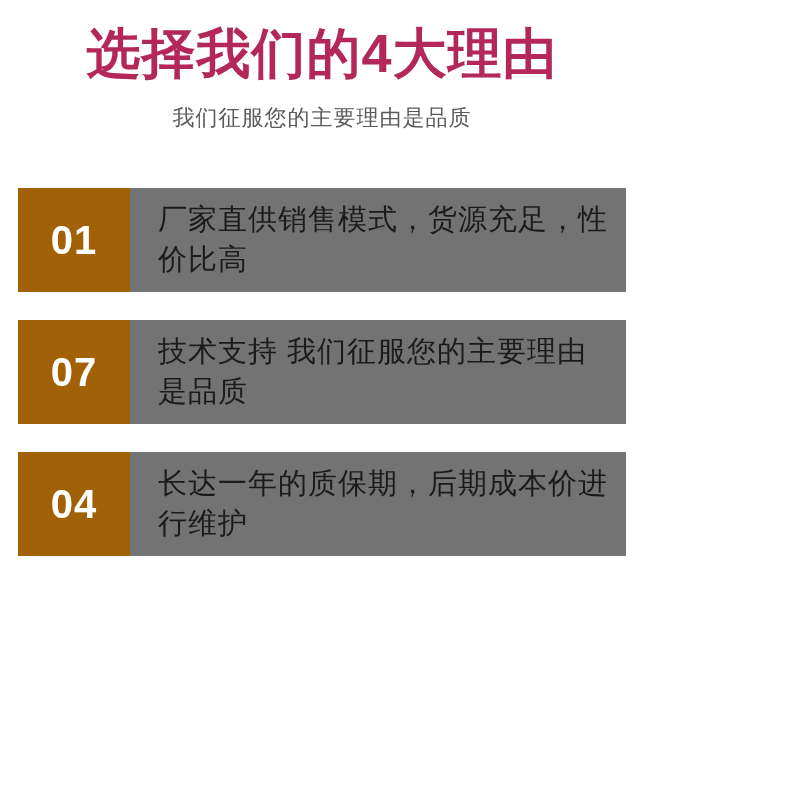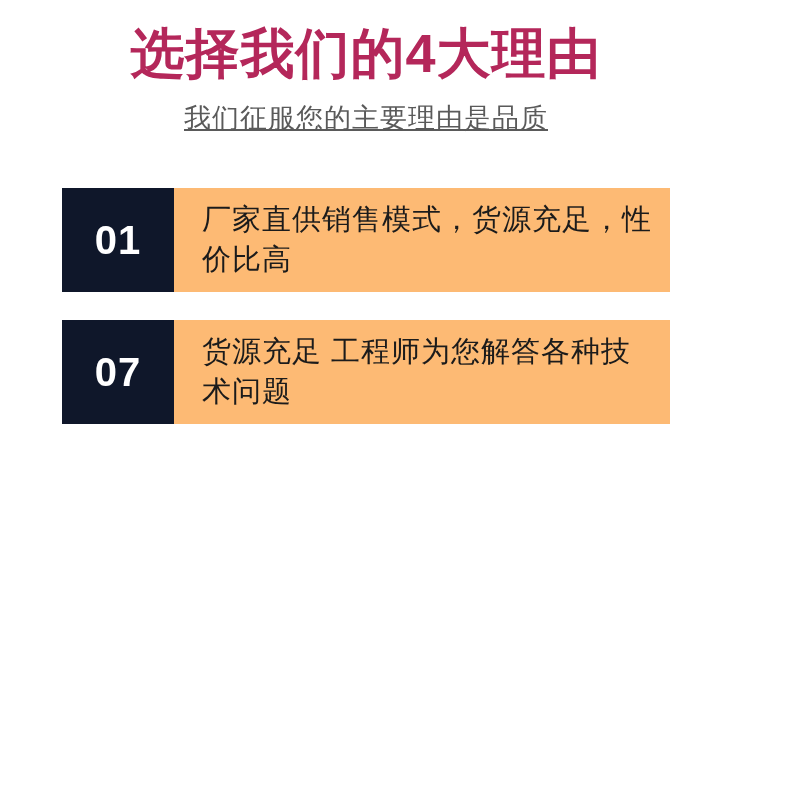--- a/index.html
+++ b/index.html
@@ -12,75 +12,73 @@
     height: 786px;
     font-family: "Liberation Sans", "DejaVu Sans", sans-serif;
     overflow: hidden;
   }
   .page {
     position: relative;
     width: 644px;
     height: 786px;
     background: #ffffff;
     box-sizing: border-box;
-    margin-left: 44px;
   }
 
   
   .header {
     text-align: center;
     padding-top: 22px;
   }
   .title {
     font-size: 54px;
     line-height: 62px;
     font-weight: bold;
     color: #b4275a;
     letter-spacing: 1px;
     margin: 0;
   }
   .subtitle {
-    font-size: 27px;
+    font-size: 22px;
     line-height: 40px;
     color: #5a5a5a;
     margin: 14px 0 0 0;
     font-weight: normal;
     letter-spacing: 1px;
-    text-decoration: underline;
   }
 
   
   .rows {
     margin-top: 50px;
     padding: 0 18px;
   }
   .row {
     display: flex;
     align-items: stretch;
     height: 104px;
     margin-bottom: 28px;
   }
   .row:last-child {
     margin-bottom: 0;
   }
   .row-num {
     width: 112px;
     min-width: 112px;
-    background: #0f172a;
+    background: #a16207;
     color: #ffffff;
     display: flex;
     align-items: center;
     justify-content: center;
     font-size: 40px;
     font-weight: bold;
     letter-spacing: 1px;
   }
   .row-text {
     flex: 1;
-    background: #fdba74;
+    background: #737373;
     display: flex;
     align-items: center;
     padding-left: 28px;
     padding-right: 14px;
     font-size: 29px;
     color: #1b1b1b;
     letter-spacing: 1px;
     box-sizing: border-box;
   }
 </style>
@@ -97,18 +95,22 @@
   <div class="rows">
 
     <div class="row">
       <div class="row-num">01</div>
       <div class="row-text">厂家直供销售模式，货源充足，性价比高</div>
     </div>
 
 
     <div class="row">
       <div class="row-num">07</div>
-      <div class="row-text">货源充足 工程师为您解答各种技术问题</div>
+      <div class="row-text">技术支持 我们征服您的主要理由是品质</div>
     </div>
 
+    <div class="row">
+      <div class="row-num">04</div>
+      <div class="row-text">长达一年的质保期，后期成本价进行维护</div>
+    </div>
 
   </div>
 </div>
 
 </body></html>

